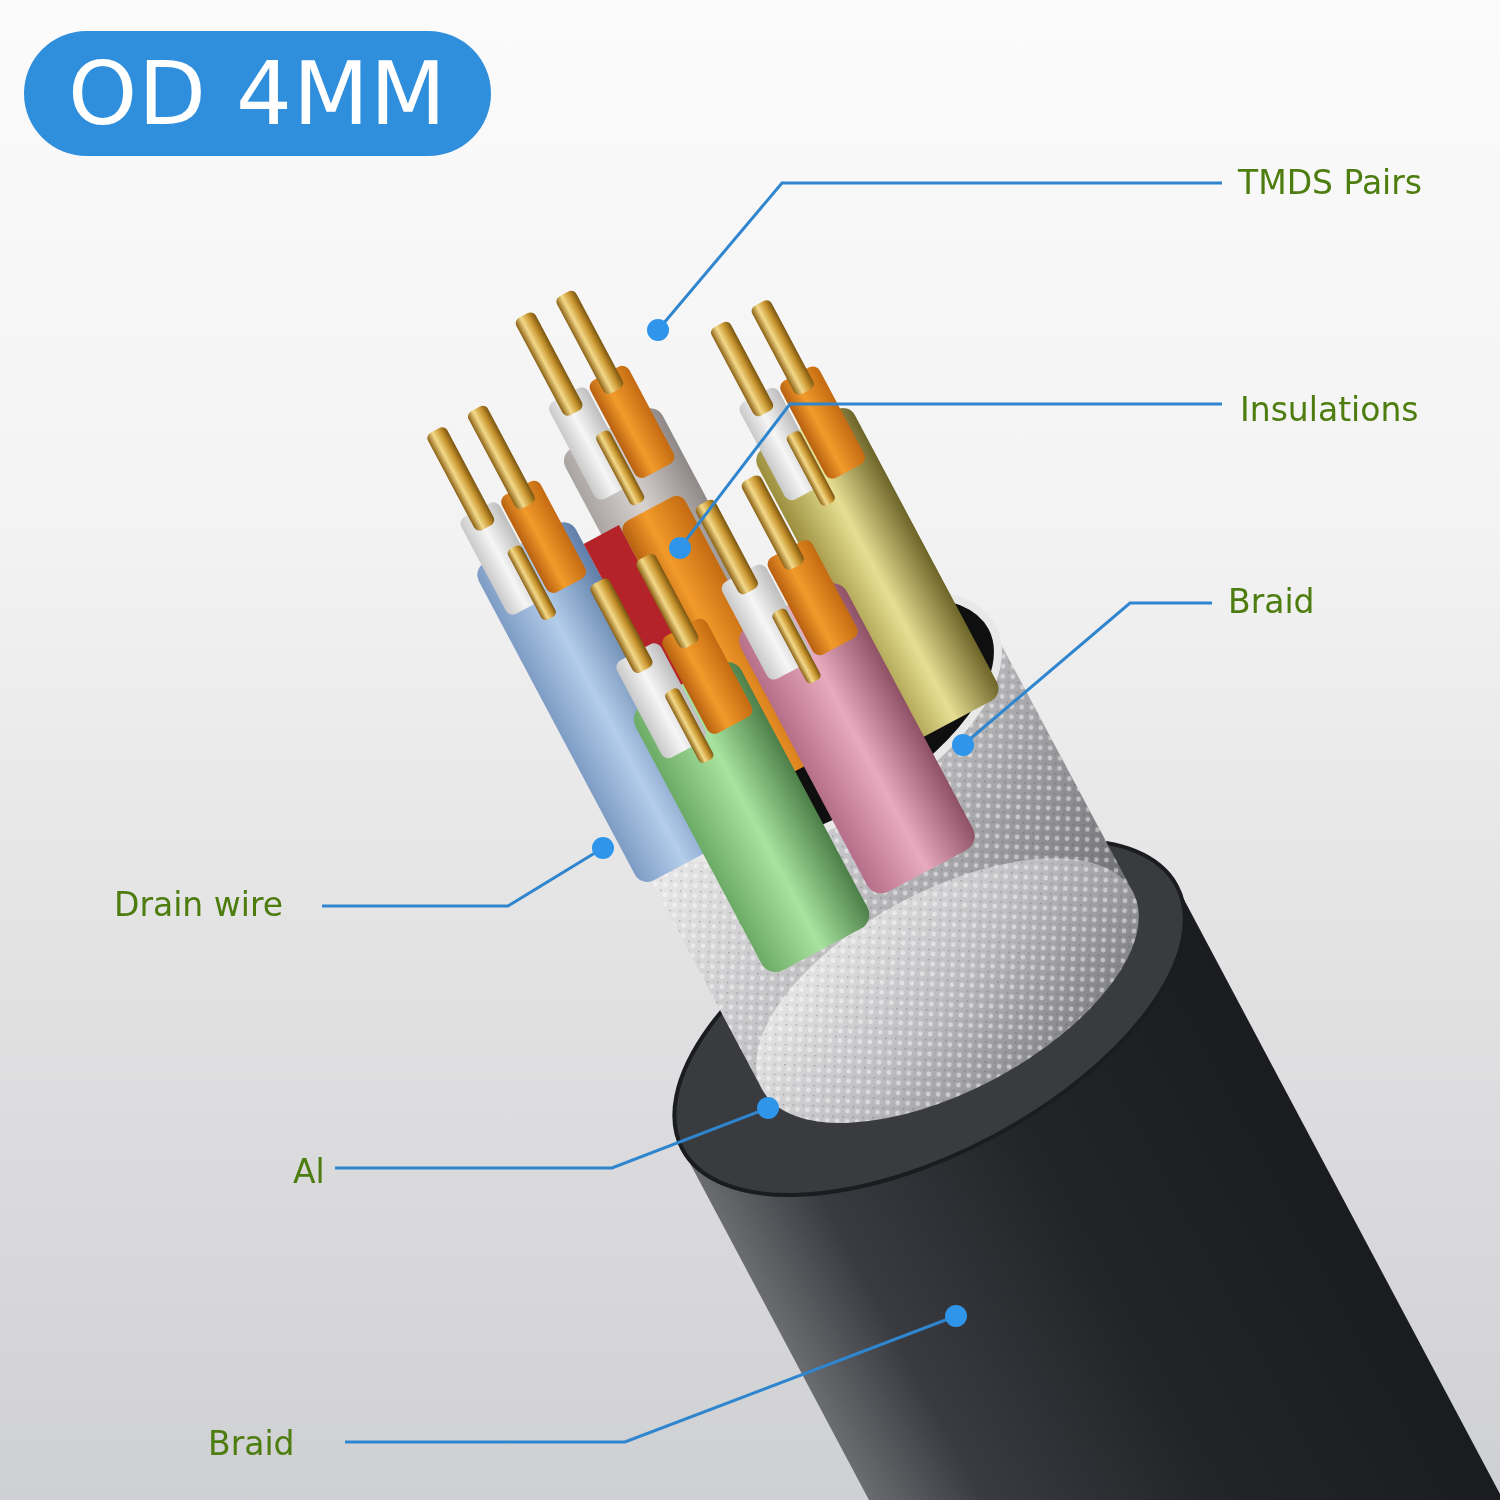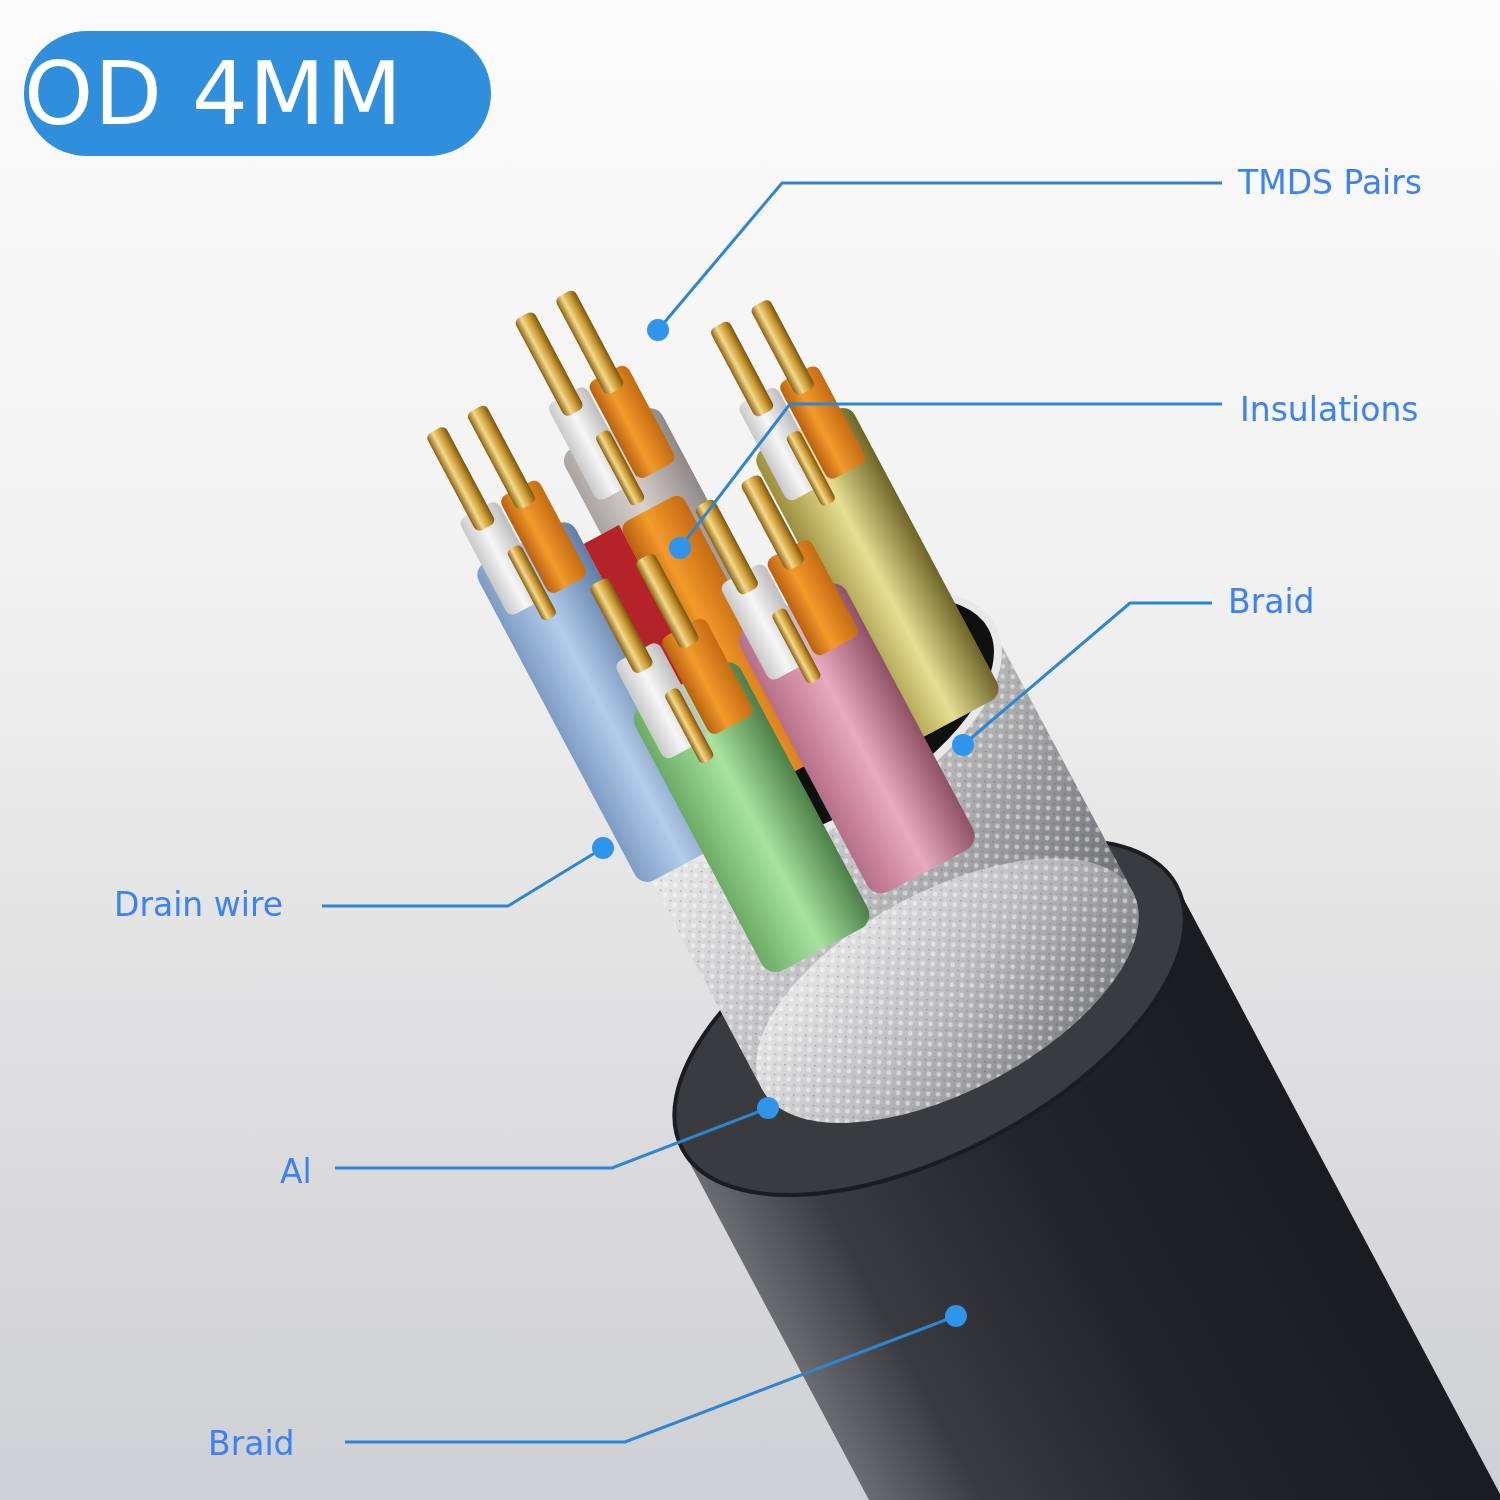--- a/index.html
+++ b/index.html
@@ -4,28 +4,28 @@
 <style>
   html, body { margin: 0; padding: 0; }
   body {
     width: 1500px; height: 1500px; overflow: hidden; position: relative;
     background: linear-gradient(180deg, #fbfbfb 0%, #f3f3f3 35%, #dcdcde 75%, #cfd0d3 100%);
     font-family: "DejaVu Sans", sans-serif;
   }
   .badge {
     position: absolute; left: 24px; top: 31px; width: 467px; height: 125px;
     background: #2f8fdc; border-radius: 63px;
-    display: flex; align-items: center; 
+    display: flex; align-items: center; justify-content: center;
   }
   .badge-text {
     color: #ffffff; font-family: "DejaVu Sans", sans-serif; font-size: 88px;
     letter-spacing: 1px; line-height: 1; font-weight: normal;
   }
   .label {
-    position: absolute; color: #3b82f6; font-family: "DejaVu Sans", sans-serif;
+    position: absolute; color: #4d7c0f; font-family: "DejaVu Sans", sans-serif;
     font-size: 33px; line-height: 1; white-space: nowrap;
   }
   svg.art { position: absolute; left: 0; top: 0; }
   svg.callouts { position: absolute; left: 0; top: 0; pointer-events: none; }
 </style>
 </head>
 <body>
 
 <svg class="art" width="1500" height="1500" viewBox="0 0 1500 1500">
   <defs>
@@ -163,14 +163,14 @@
 </svg>
 
 <div class="badge">
   <span class="badge-text">OD 4MM</span>
 </div>
 
 <div class="label" style="left:1238px; top:166px;">TMDS Pairs</div>
 <div class="label" style="left:1240px; top:386px;margin-top:7px;">Insulations</div>
 <div class="label" style="left:1228px; top:585px;">Braid</div>
 <div class="label" style="left:114px; top:888px;text-align:center;">Drain wire</div>
-<div class="label" style="left:280px; top:1155px;">Al</div>
+<div class="label" style="left:293px; top:1155px;">Al</div>
 <div class="label" style="left:208px; top:1427px;">Braid</div>
 
 </body></html>

